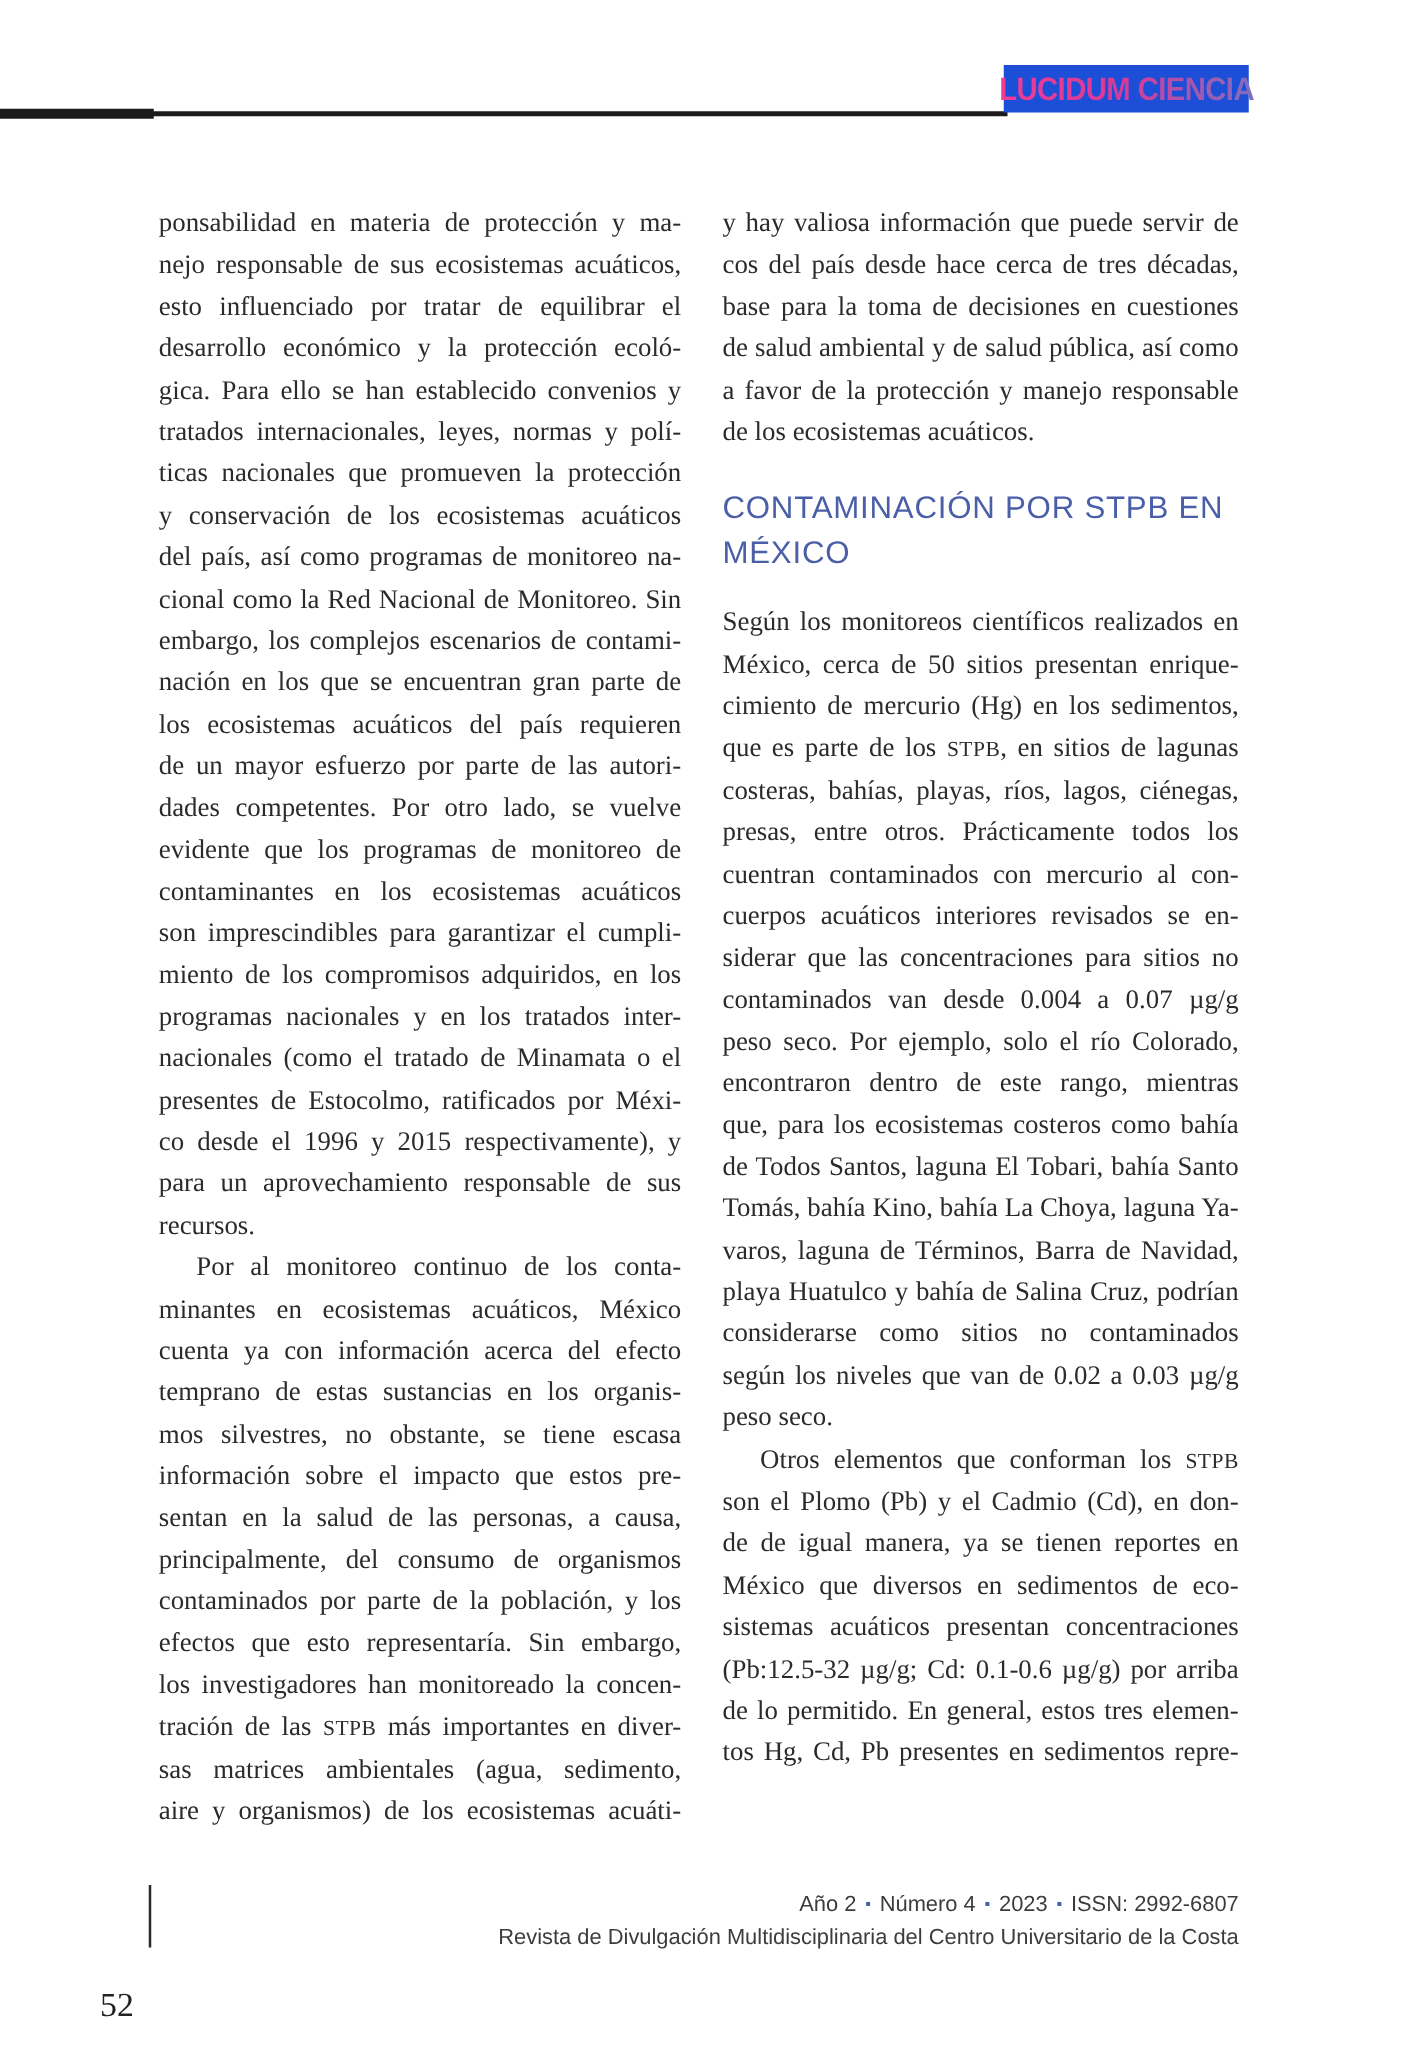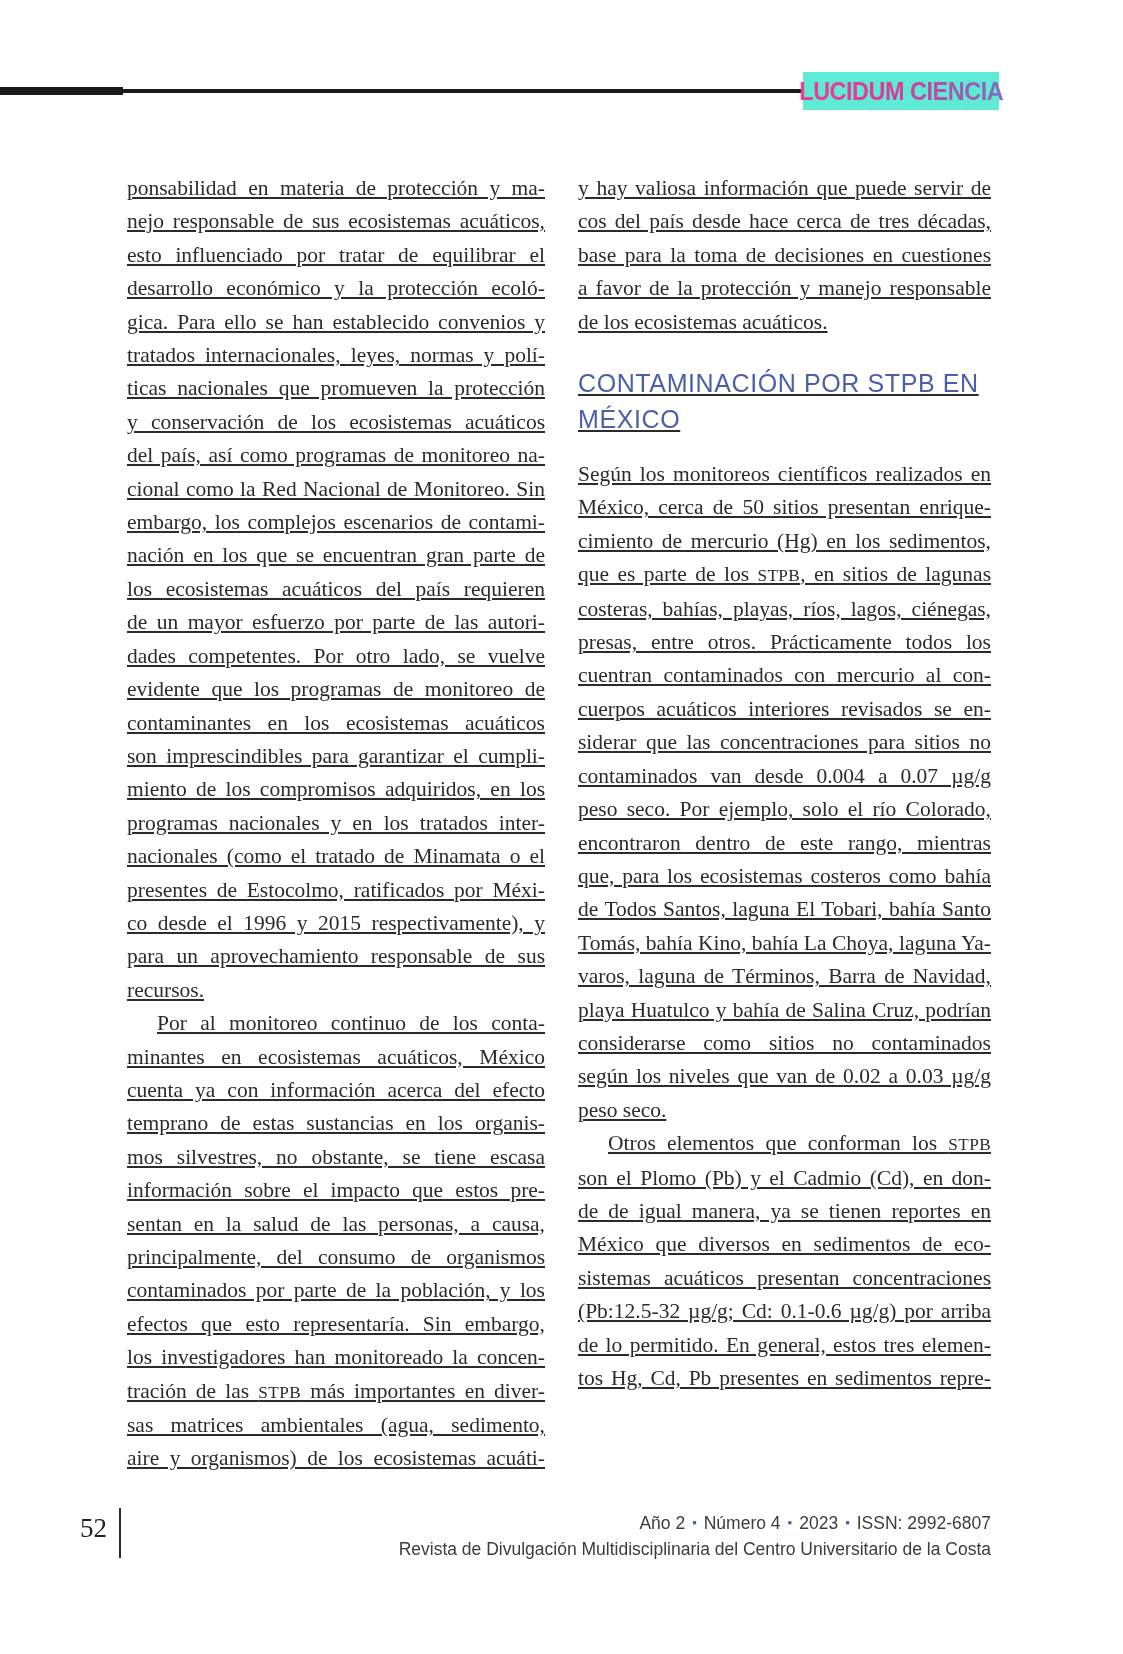--- a/index.html
+++ b/index.html
@@ -4,48 +4,48 @@
 <style>
   html,body{margin:0;padding:0;}
   body{
     width:1123px;height:1654px;background:#ffffff;position:relative;overflow:hidden;
     font-family:"Liberation Serif",serif;color:var(--text-color,#2b2b2b);
   }
   
   .rule-thick{position:absolute;left:0;top:87px;width:123px;height:8px;background:#1b1b1d;}
   .rule-thin{position:absolute;left:0;top:89px;width:806px;height:4px;background:#1b1b1d;}
   .logo{
-    position:absolute;left:803px;top:72px;width:196px;height:38px;background:#5eead4;
+    position:absolute;left:803px;top:52px;width:196px;height:38px;background:#1d4ed8;
     display:flex;align-items:center;justify-content:center;
   }
   .logo-text{
     font-family:"Liberation Sans",sans-serif;font-weight:bold;font-size:26px;line-height:1;
     letter-spacing:-0.5px;transform:scaleX(0.9);white-space:nowrap;
     background:linear-gradient(90deg,var(--logo-gradient-start,#ee3d97) 0%,#d83a98 48%,var(--logo-gradient-end,#7e6fc0) 100%);
     -webkit-background-clip:text;background-clip:text;color:transparent;-webkit-text-fill-color:transparent;
   }
   
-  main.columns{position:absolute;left:127px;top:172px;width:864px;display:flex;text-decoration:underline;}
+  main.columns{position:absolute;left:127px;top:162px;width:864px;display:flex;}
   #col-left{width:418px;margin-right:33px;}
   #col-right{width:413px;}
   .para{margin:0;}
   .line{
     font-size:21.5px;line-height:33.4px;
     text-align:justify;text-align-last:justify;
   }
   .line.rag{text-align-last:left;}
   .line.ind{text-indent:30px;}
   .sc{font-size:0.8em;letter-spacing:0.4px;}
   .heading{
     margin-top:26px;margin-bottom:21px;
     font-family:"Liberation Sans",sans-serif;color:var(--accent-blue,#4a5fa8);
   }
   .hline{font-size:25px;line-height:36px;letter-spacing:0.6px;}
   
-  .pagenum{position:absolute;left:80px;top:1512px;font-size:27px;line-height:1.2;color:#222;}
+  .pagenum{position:absolute;left:80px;top:1588px;font-size:27px;line-height:1.2;color:#222;}
   .pagenum-rule{position:absolute;left:119px;top:1508px;width:2px;height:50px;background:#2b2b2b;}
   .footer-right{
     position:absolute;right:132px;top:1511px;text-align:right;
     font-family:"Liberation Sans",sans-serif;font-size:17.5px;line-height:25px;color:#3c3c3c;margin-left:10px;
   }
   .bullet{
     color:var(--accent-blue,#4a5fa8);font-size:13px;margin:0 7px;position:relative;top:-2px;
   }
 </style>
 </head>
@@ -103,20 +103,21 @@
         <div class="line">tración de las <span class="sc">STPB</span> más importantes en diver-</div>
         <div class="line">sas matrices ambientales (agua, sedimento,</div>
         <div class="line">aire y organismos) de los ecosistemas acuáti-</div>
       </div>
     </div>
   <div class="col" id="col-right">
       <div class="para">
         <div class="line">y hay valiosa información que puede servir de</div>
         <div class="line">cos del país desde hace cerca de tres décadas,</div>
         <div class="line">base para la toma de decisiones en cuestiones</div>
+        <div class="line">de salud ambiental y de salud pública, así como</div>
         <div class="line">a favor de la protección y manejo responsable</div>
         <div class="line rag">de los ecosistemas acuáticos.</div>
       </div>
       <div class="heading">
         <div class="hline">CONTAMINACIÓN POR STPB EN</div>
         <div class="hline">MÉXICO</div>
       </div>
       <div class="para">
         <div class="line">Según los monitoreos científicos realizados en</div>
         <div class="line">México, cerca de 50 sitios presentan enrique-</div>

